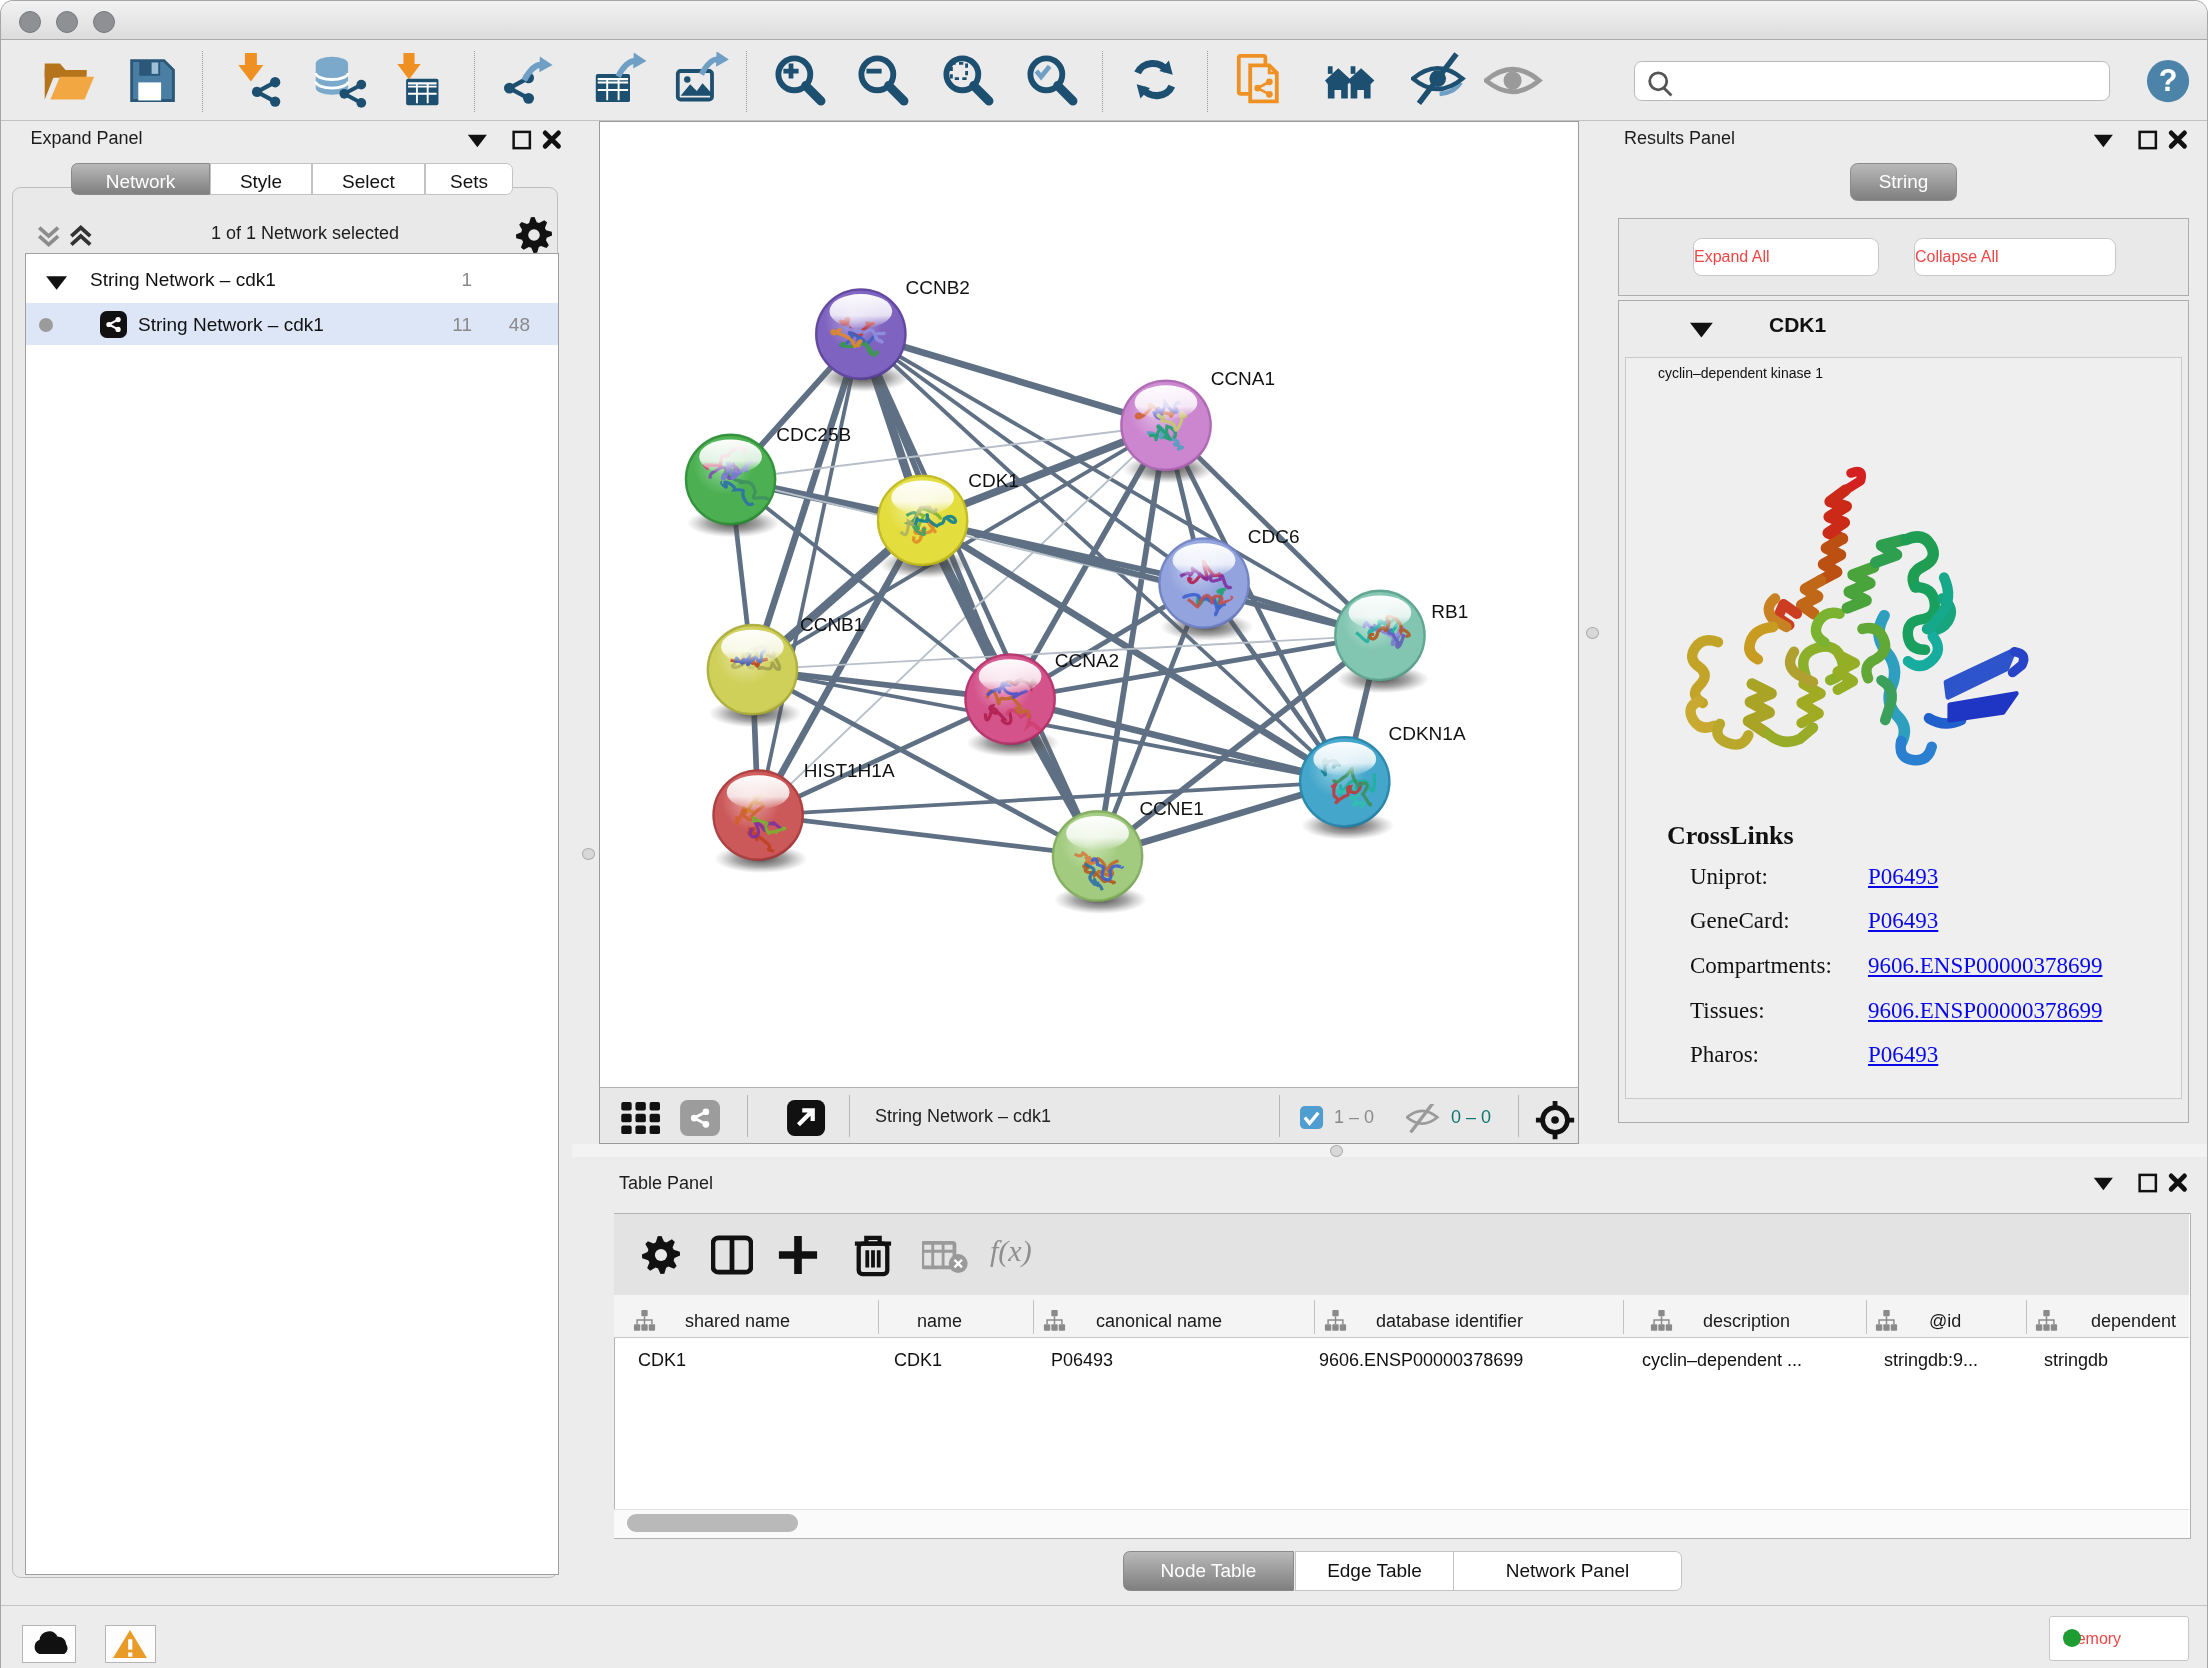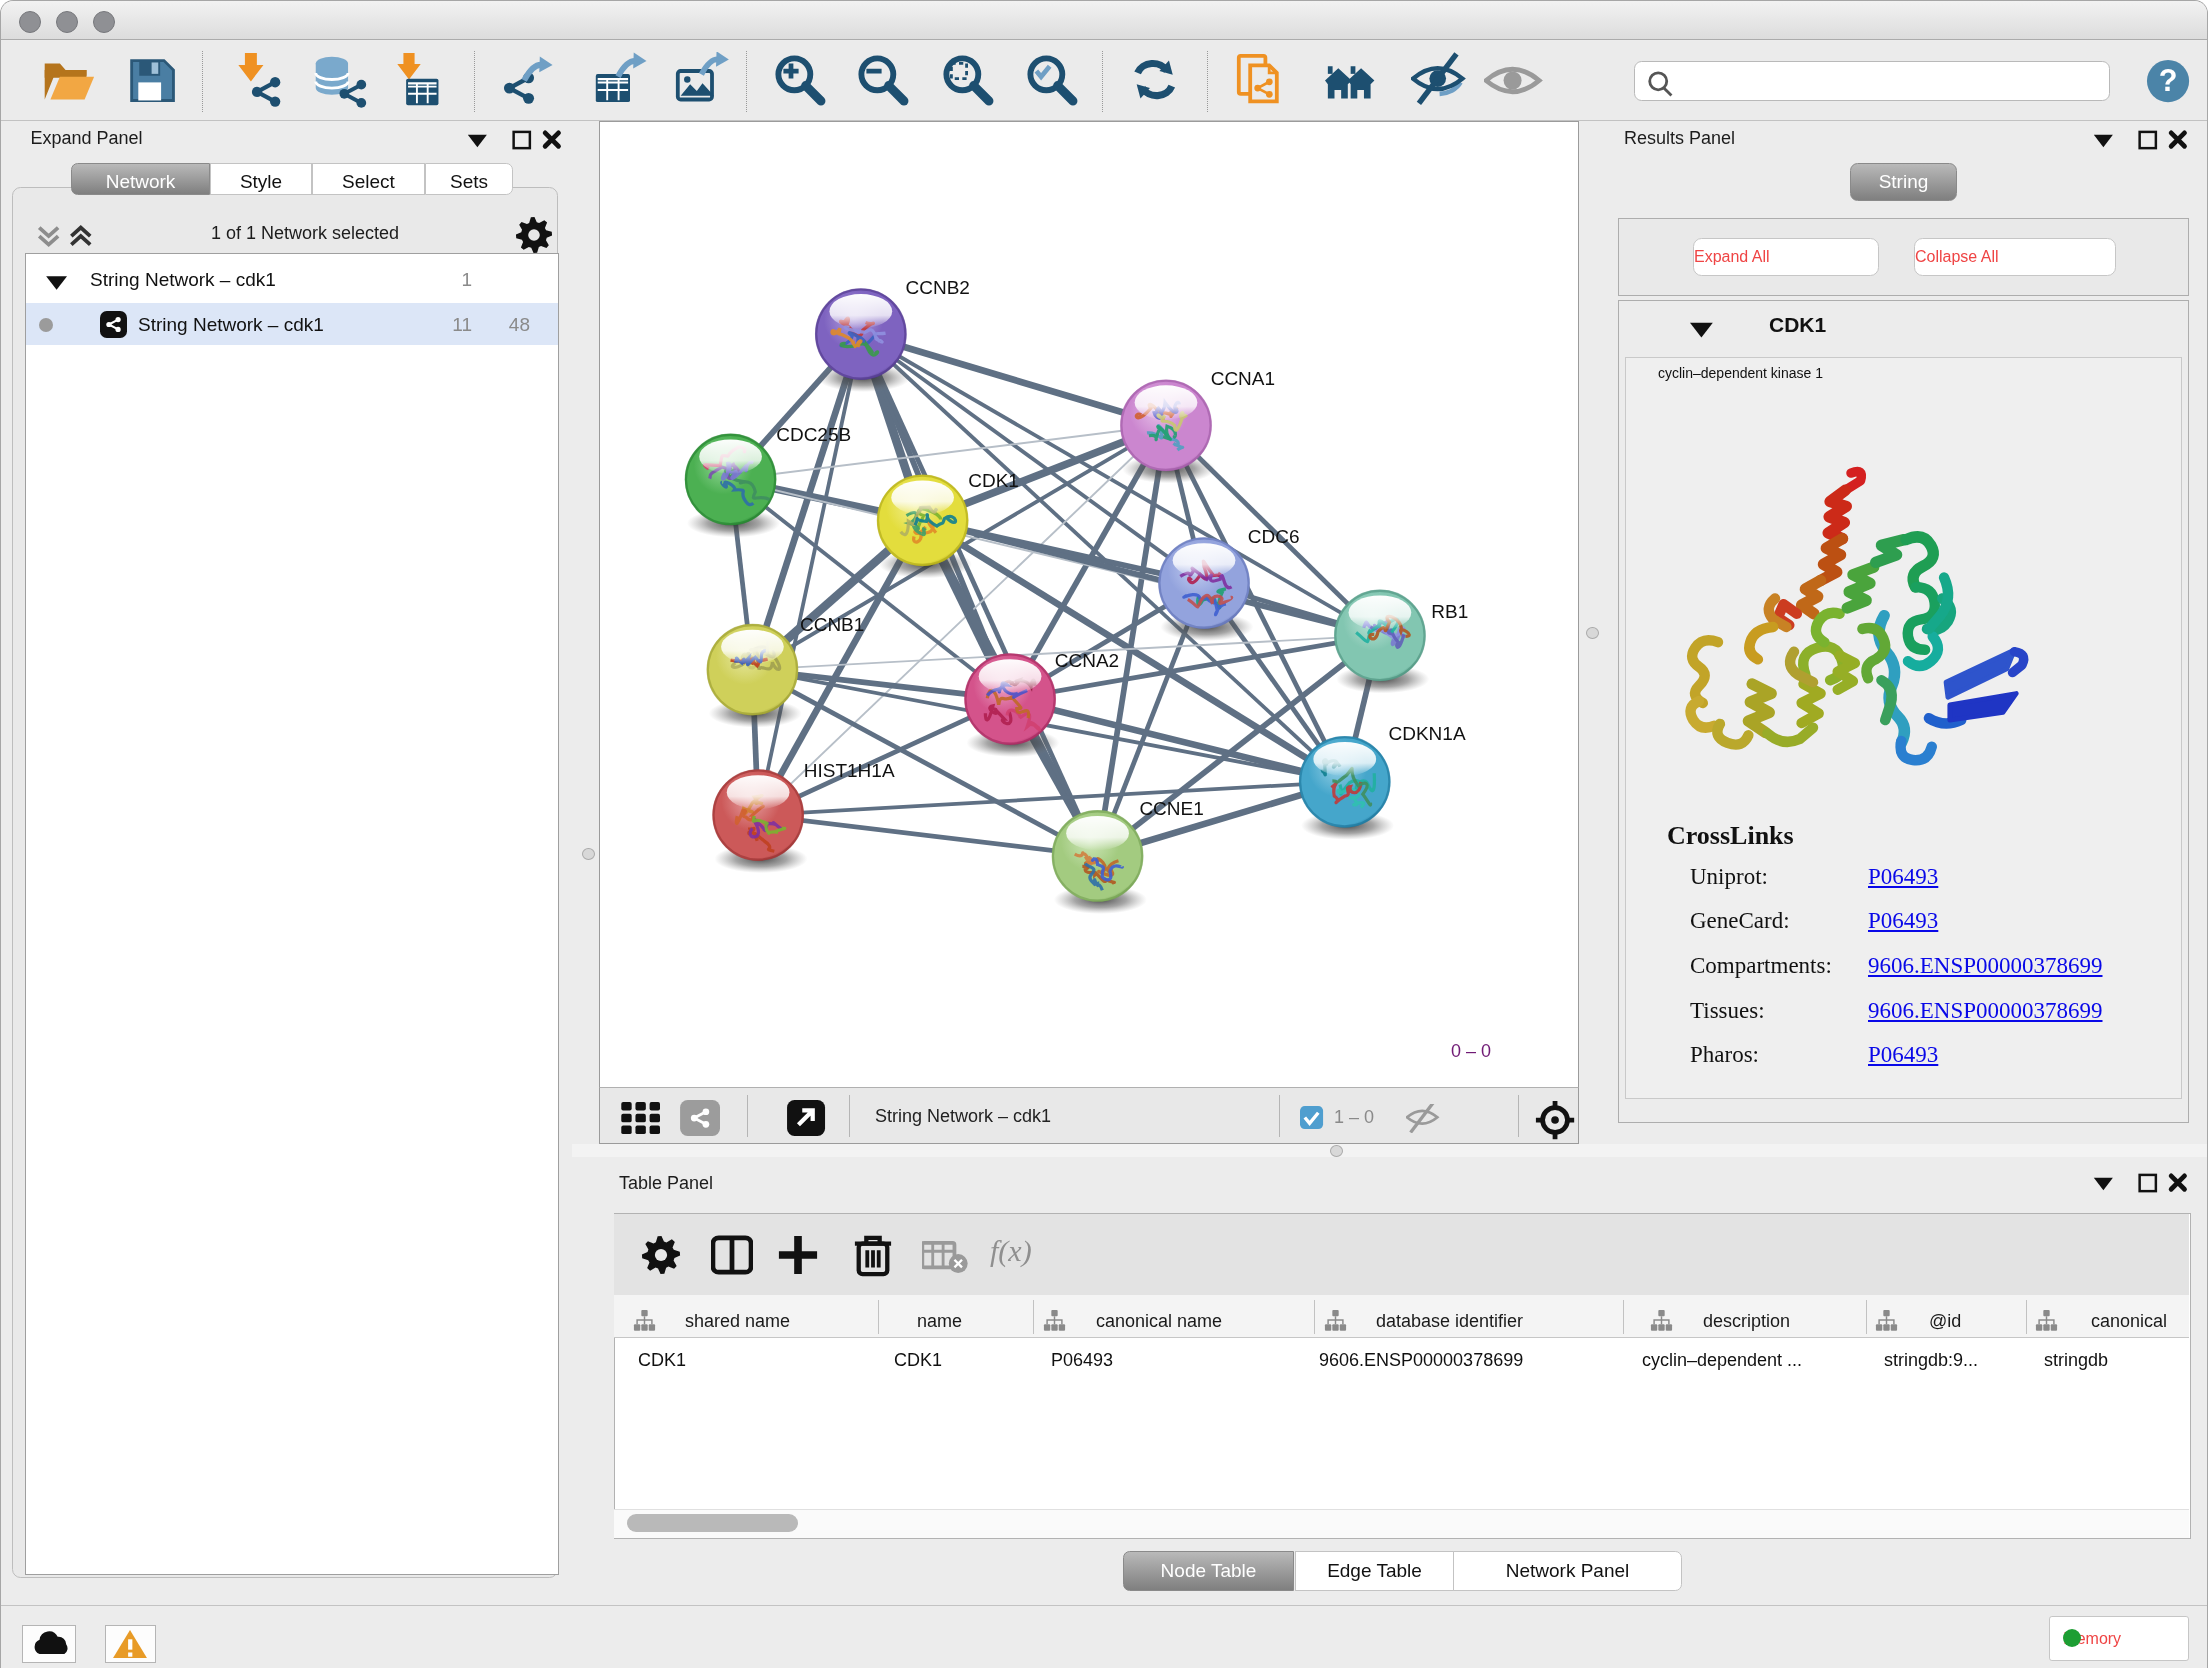--- a/index.html
+++ b/index.html
@@ -520,21 +520,21 @@
     <div style="position:absolute;left:1278px;top:1094px;height:42px;border-left:1px solid #b5b5b5"></div>
     <svg style="position:absolute;left:1299px;top:1105px" width="25" height="25" viewBox="0 0 26 26">
       <rect x="0" y="0" width="24" height="24" rx="5" fill="#4f9ecf"></rect>
       <path d="M5,12 l5,6 9,-11" stroke="#fff" stroke-width="3.5" fill="none"></path>
     </svg>
     <div style="position:absolute;left:1333px;top:1106px;font-size:18px;color:#8a8a8a">1 – 0</div>
     <svg style="position:absolute;left:1405px;top:1103px" width="38" height="28.5" viewBox="0 0 40 30">
       <path d="M1.0,14 Q17,0.5600000000000005 33.0,14 Q17,27.439999999999998 1.0,14 z" fill="none" stroke="#9a9a9a" stroke-width="2.9"></path>
       <line x1="29.16" y1="-2.0" x2="4.84" y2="30.0" stroke="#9a9a9a" stroke-width="3.5"></line>
     </svg>
-    <div style="position:absolute;left:1450px;top:1040px;font-size:18px;color:#701a75">0 – 0</div>
+    <div style="position:absolute;left:1450px;top:1106px;font-size:18px;color:#0f766e">0 – 0</div>
     <div style="position:absolute;left:1517px;top:1094px;height:42px;border-left:1px solid #b5b5b5"></div>
     <svg style="position:absolute;left:1533px;top:1098px" width="44" height="44" viewBox="0 0 46 46">
       <circle cx="22" cy="22" r="13" fill="none" stroke="#111" stroke-width="5"></circle>
       <g stroke="#111" stroke-width="5">
         <path d="M22,2 v8 M22,34 v8 M2,22 h8 M34,22 h8"></path>
       </g>
       <circle cx="22" cy="22" r="4" fill="#111"></circle>
     </svg>
     <div style="position:absolute;left:571px;top:1143px;width:1638px;height:13.3px;background:#f3f3f3"></div>
     <div style="position:absolute;left:1329px;top:1144px;width:13.3px;height:12.4px;border-radius:50%;background:#d8d8d8;border:1px solid #aaa"></div>
@@ -709,21 +709,21 @@
       <g fill="#8a8a8a">
         <rect x="9.7" y="2.0" width="6.6" height="6.6" rx="1"></rect>
         <rect x="2.0" y="16.96" width="6.6" height="6.6" rx="1"></rect>
         <rect x="9.7" y="16.96" width="6.6" height="6.6" rx="1"></rect>
         <rect x="17.4" y="16.96" width="6.6" height="6.6" rx="1"></rect>
       </g>
       <g stroke="#8a8a8a" stroke-width="1.5" fill="none">
         <path d="M13,8.6 v3.96 M5.3,16.96 v-4.4 h15.4 v4.4 M13,12.56 v4.4"></path>
       </g>
     </svg>
-    <div style="position:absolute;left:2090px;top:1310px;font-size:18px;color:#1a1a1a">canonical</div>
+    <div style="position:absolute;left:2090px;top:1310px;font-size:18px;color:#1a1a1a">dependent</div>
     <div style="position:absolute;left:637px;top:1349px;font-size:18px;color:#111">CDK1</div>
     <div style="position:absolute;left:893px;top:1349px;font-size:18px;color:#111">CDK1</div>
     <div style="position:absolute;left:1050px;top:1349px;font-size:18px;color:#111">P06493</div>
     <div style="position:absolute;left:1318px;top:1349px;font-size:18px;color:#111">9606.ENSP00000378699</div>
     <div style="position:absolute;left:1641px;top:1349px;font-size:18px;color:#111">cyclin–dependent ...</div>
     <div style="position:absolute;left:1883px;top:1349px;font-size:18px;color:#111">stringdb:9...</div>
     <div style="position:absolute;left:2043px;top:1349px;font-size:18px;color:#111">stringdb</div>
     <div style="position:absolute;left:613px;top:1508px;width:1575px;height:28.5px;background:#fafafa;border-top:1px solid #e0e0e0"></div>
     <div style="position:absolute;left:626px;top:1513px;width:171px;height:18px;background:#b9b9b9;border-radius:9.5px"></div>
     <div class="tab sel" style="left:1122px;top:1550px;width:171px;height:40px;line-height:38px;border-radius:6.7px 0 0 6.7px">Node Table</div>

